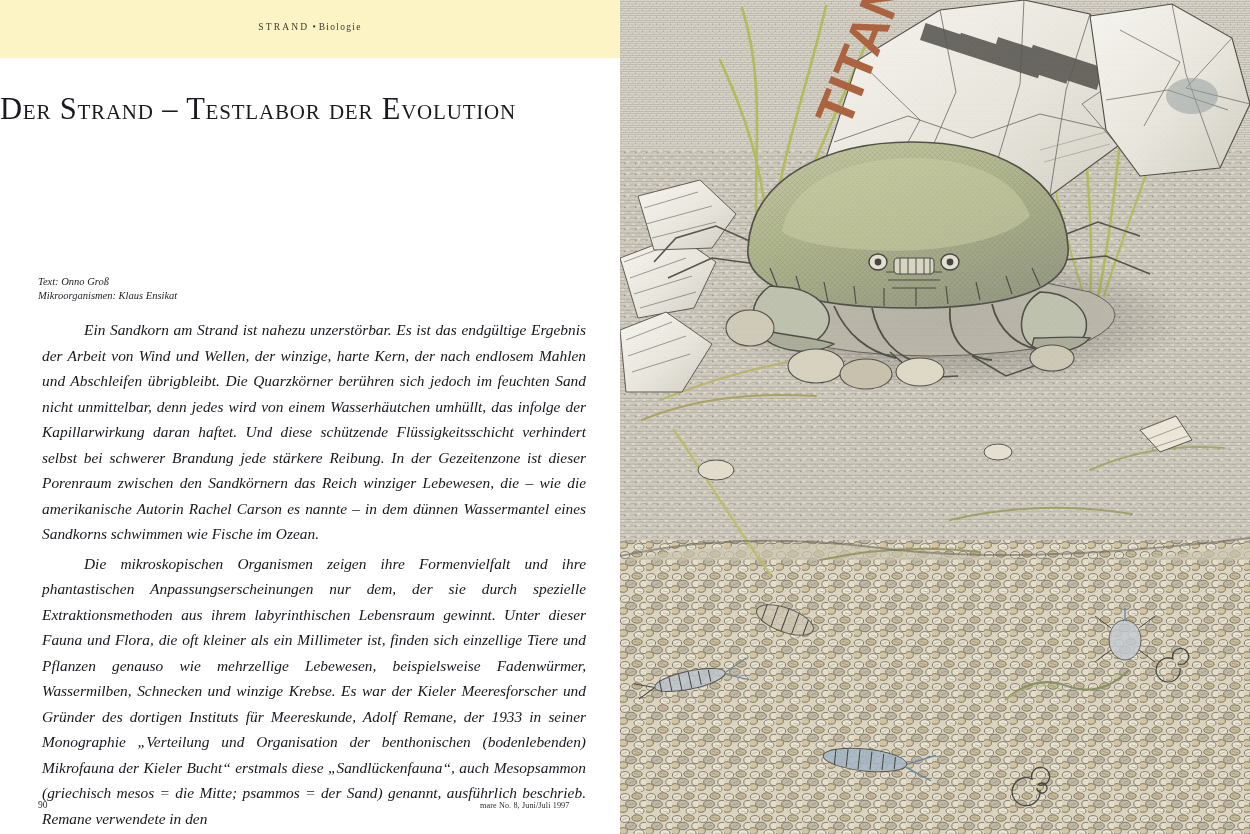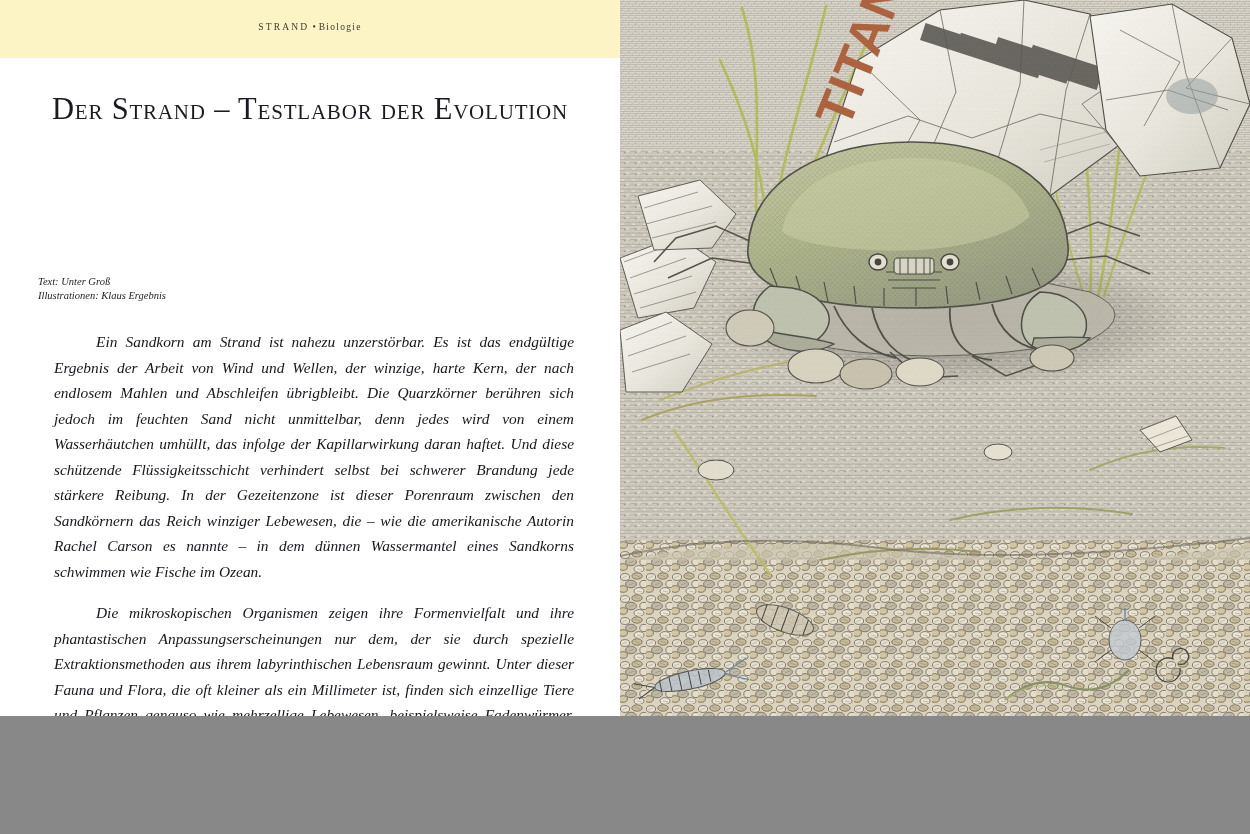--- a/index.html
+++ b/index.html
@@ -4,21 +4,21 @@
 <title>mare — Der Strand</title>
 <style>
   html, body {
     margin: 0;
     padding: 0;
     background: #888;
   }
   .page {
     position: relative;
     width: 1250px;
-    height: 716px;
+    height: 834px;
     overflow: hidden;
     background: #ffffff;
     font-family: "Liberation Serif", serif;
   }
 
   
   .text-page {
     position: absolute;
     left: 0; top: 0;
     width: 620px;
@@ -46,21 +46,21 @@
   }
   .rh-strand { letter-spacing: 2.2px; }
   .rh-dot { padding: 0 3px; letter-spacing: 0; }
   .rh-bio { letter-spacing: 1.3px; }
 
   .headline {
     position: absolute;
     left: 0;
     top: 72px;
     width: 620px;
-    text-align: center;
+    text-align: left;
     font-family: "Liberation Serif", serif;
     font-size: 30.5px;
     font-weight: normal;
     color: #1a1a22;
     letter-spacing: 0.8px;
     font-variant: small-caps;
     text-transform: none;
     white-space: nowrap;
   }
 
@@ -96,21 +96,21 @@
     top: 313px;
     width: 552px;
     font-family: "Liberation Serif", serif;
     font-style: italic;
     font-size: 15.4px;
     line-height: 25.5px;
     color: #16161e;
     text-align: justify;
   }
   .body-text p {
-    margin: 16px;
+    margin: 4px;
     text-indent: 42px;
   }
 
   .folio {
     position: absolute;
     left: 38px;
     top: 800px;
     font-family: "Liberation Serif", serif;
     font-size: 9.5px;
     color: #2c2c34;
@@ -146,22 +146,22 @@
     <div class="header-band"></div>
 
     <div class="running-head">
       <span class="rh-strand">STRAND</span><span class="rh-dot">•</span><span class="rh-bio">Biologie</span>
     </div>
 
     <h1 class="headline">Der Strand – Testlabor der Evolution</h1>
 
 
     <div class="byline">
-      <div>Text: Unter Groß</div>
-      <div>Illustrationen: Klaus Ergebnis</div>
+      <div>Text: Onno Groß</div>
+      <div>Mikroorganismen: Klaus Ensikat</div>
     </div>
 
     <div class="body-text">
       <p>Ein Sandkorn am Strand ist nahezu unzerstörbar. Es ist das endgültige Ergebnis der Arbeit von Wind und Wellen, der winzige, harte Kern, der nach endlosem Mahlen und Abschleifen übrigbleibt. Die Quarzkörner berühren sich jedoch im feuchten Sand nicht unmittelbar, denn jedes wird von einem Wasserhäutchen umhüllt, das infolge der Kapillarwirkung daran haftet. Und diese schützende Flüssigkeitsschicht verhindert selbst bei schwerer Brandung jede stärkere Reibung. In der Gezeitenzone ist dieser Porenraum zwischen den Sandkörnern das Reich winziger Lebewesen, die – wie die amerikanische Autorin Rachel Carson es nannte – in dem dünnen Wassermantel eines Sandkorns schwimmen wie Fische im Ozean.</p>
       <p>Die mikroskopischen Organismen zeigen ihre Formenvielfalt und ihre phantastischen Anpassungserscheinungen nur dem, der sie durch spezielle Extraktionsmethoden aus ihrem labyrinthischen Lebensraum gewinnt. Unter dieser Fauna und Flora, die oft kleiner als ein Millimeter ist, finden sich einzellige Tiere und Pflanzen genauso wie mehrzellige Lebewesen, beispielsweise Fadenwürmer, Wassermilben, Schnecken und winzige Krebse. Es war der Kieler Meeresforscher und Gründer des dortigen Instituts für Meereskunde, Adolf Remane, der 1933 in seiner Monographie „Verteilung und Organisation der benthonischen (bodenlebenden) Mikrofauna der Kieler Bucht“ erstmals diese „Sandlückenfauna“, auch Mesopsammon (griechisch mesos = die Mitte; psammos = der Sand) genannt, ausführlich beschrieb. Remane verwendete in den</p>
     </div>
 
     <div class="folio">90</div>
     <div class="colophon">mare No. 8, Juni/Juli 1997</div>
   </div>

